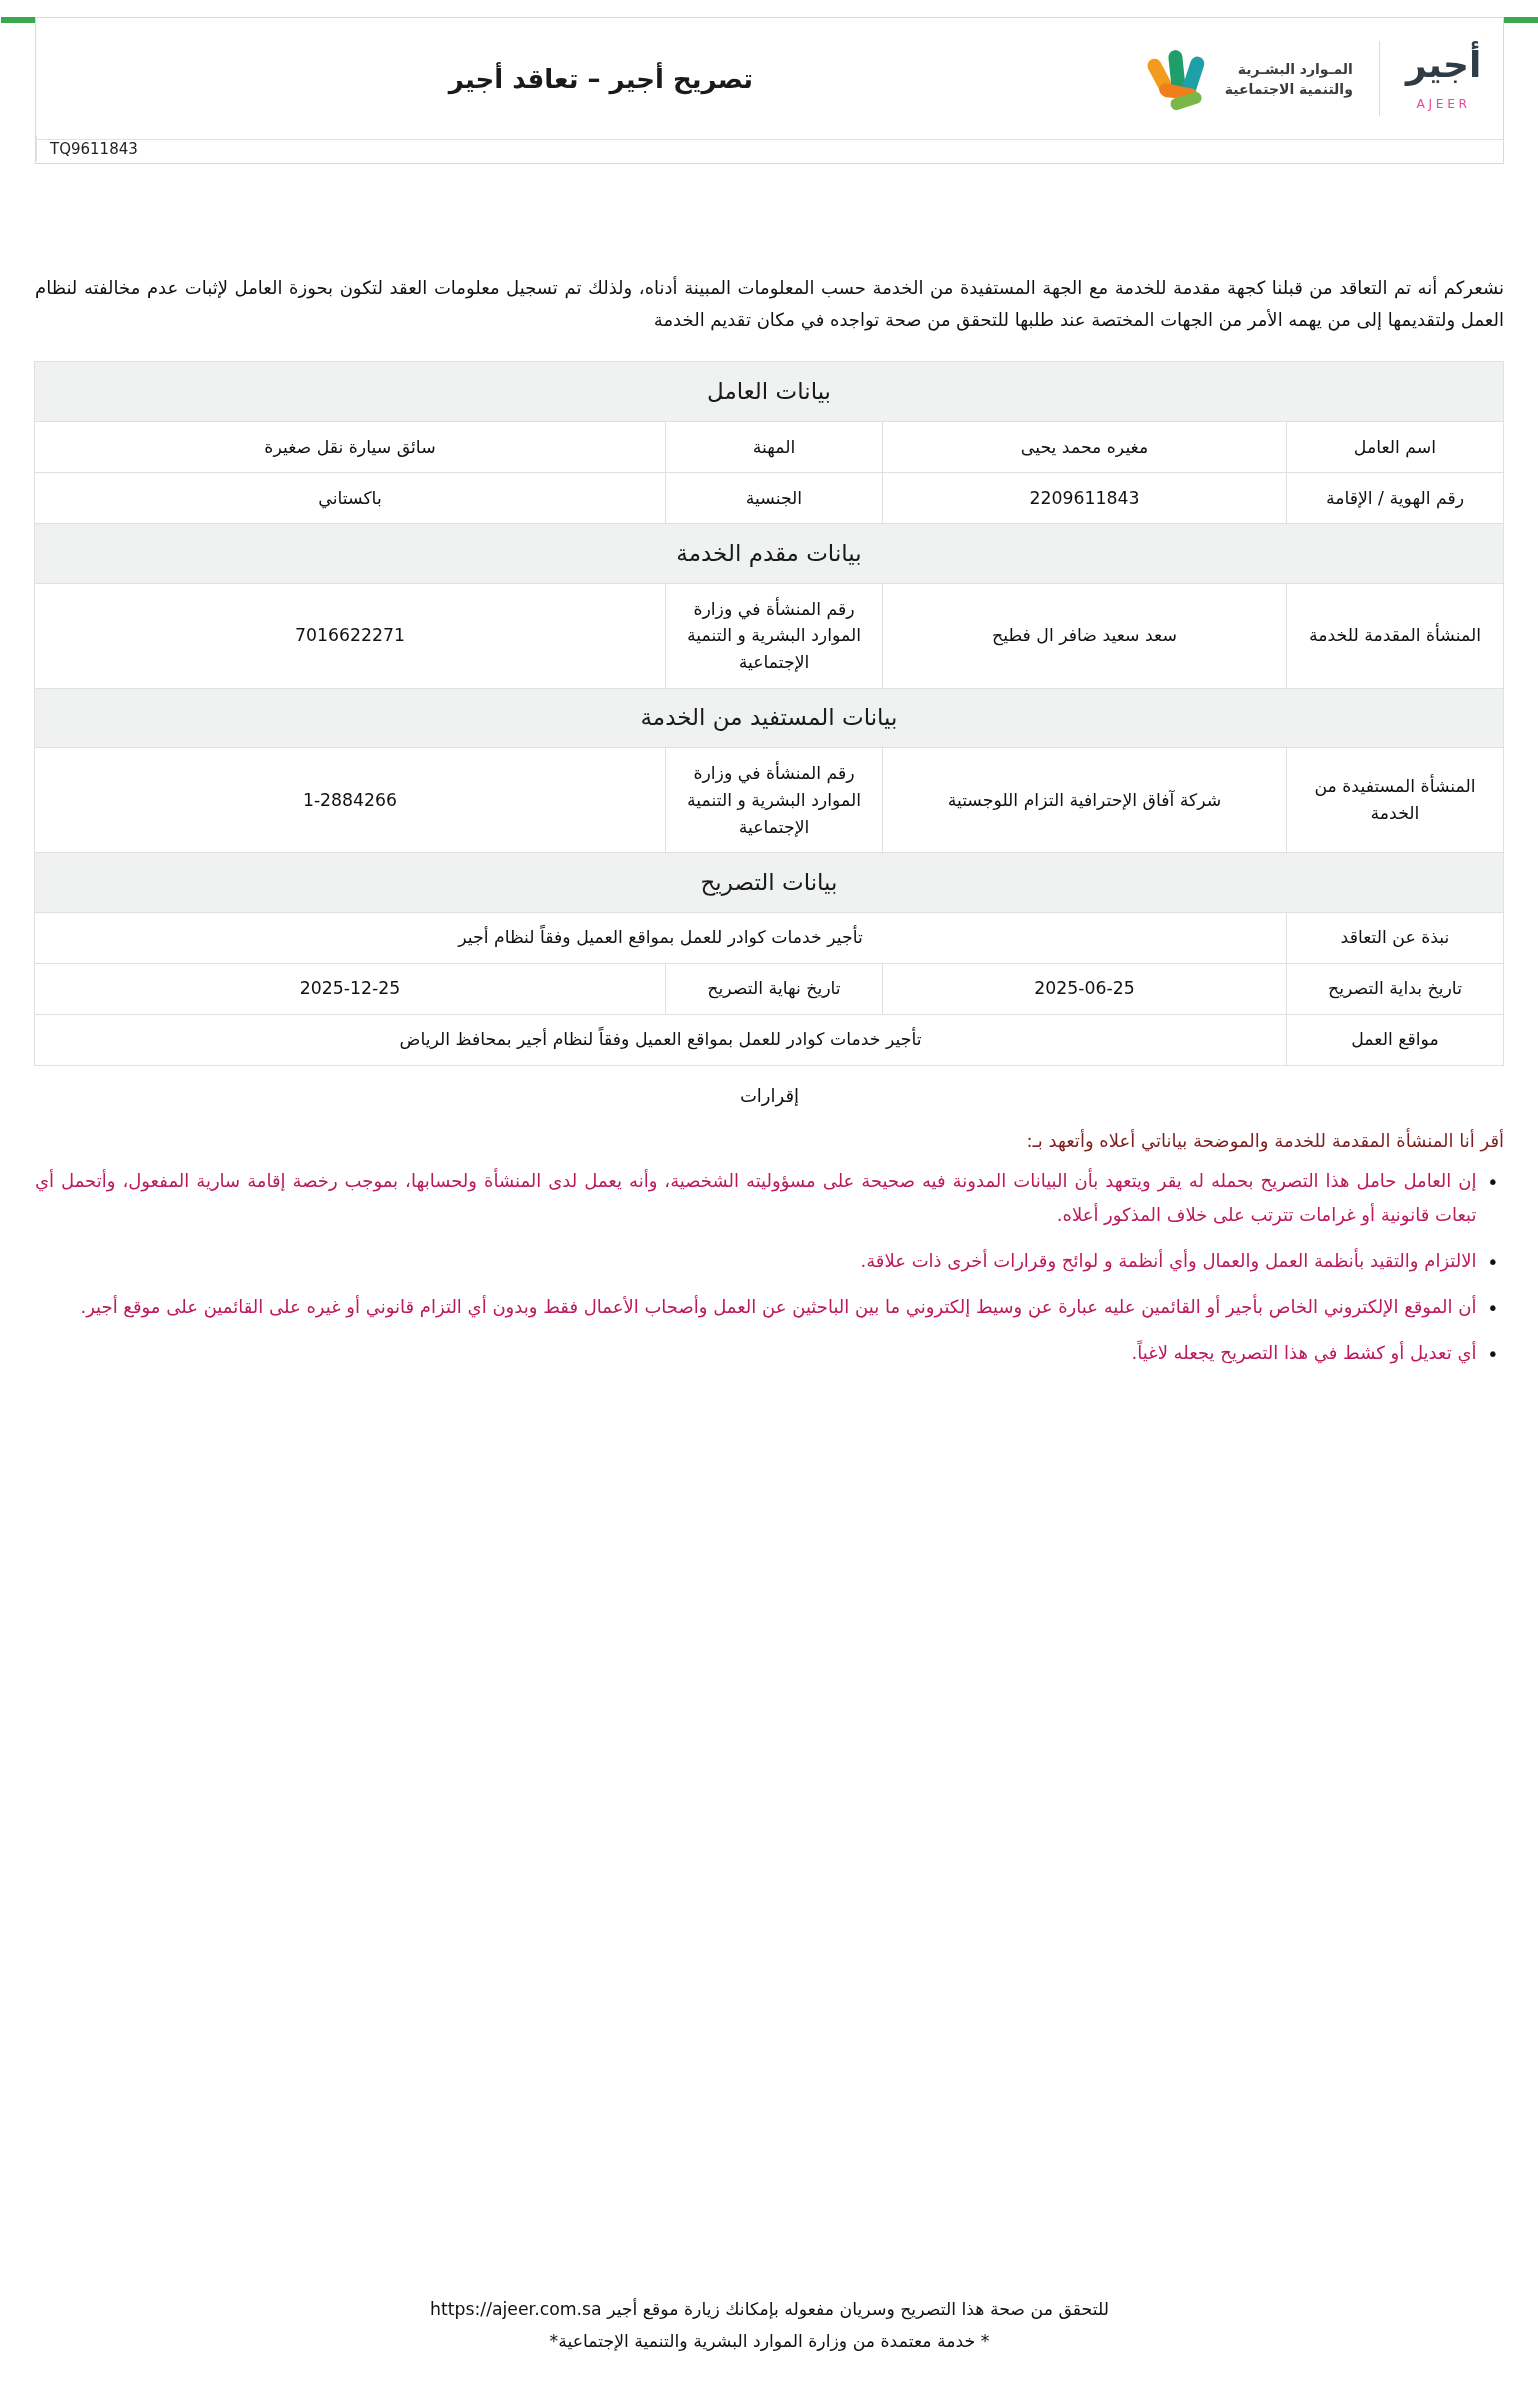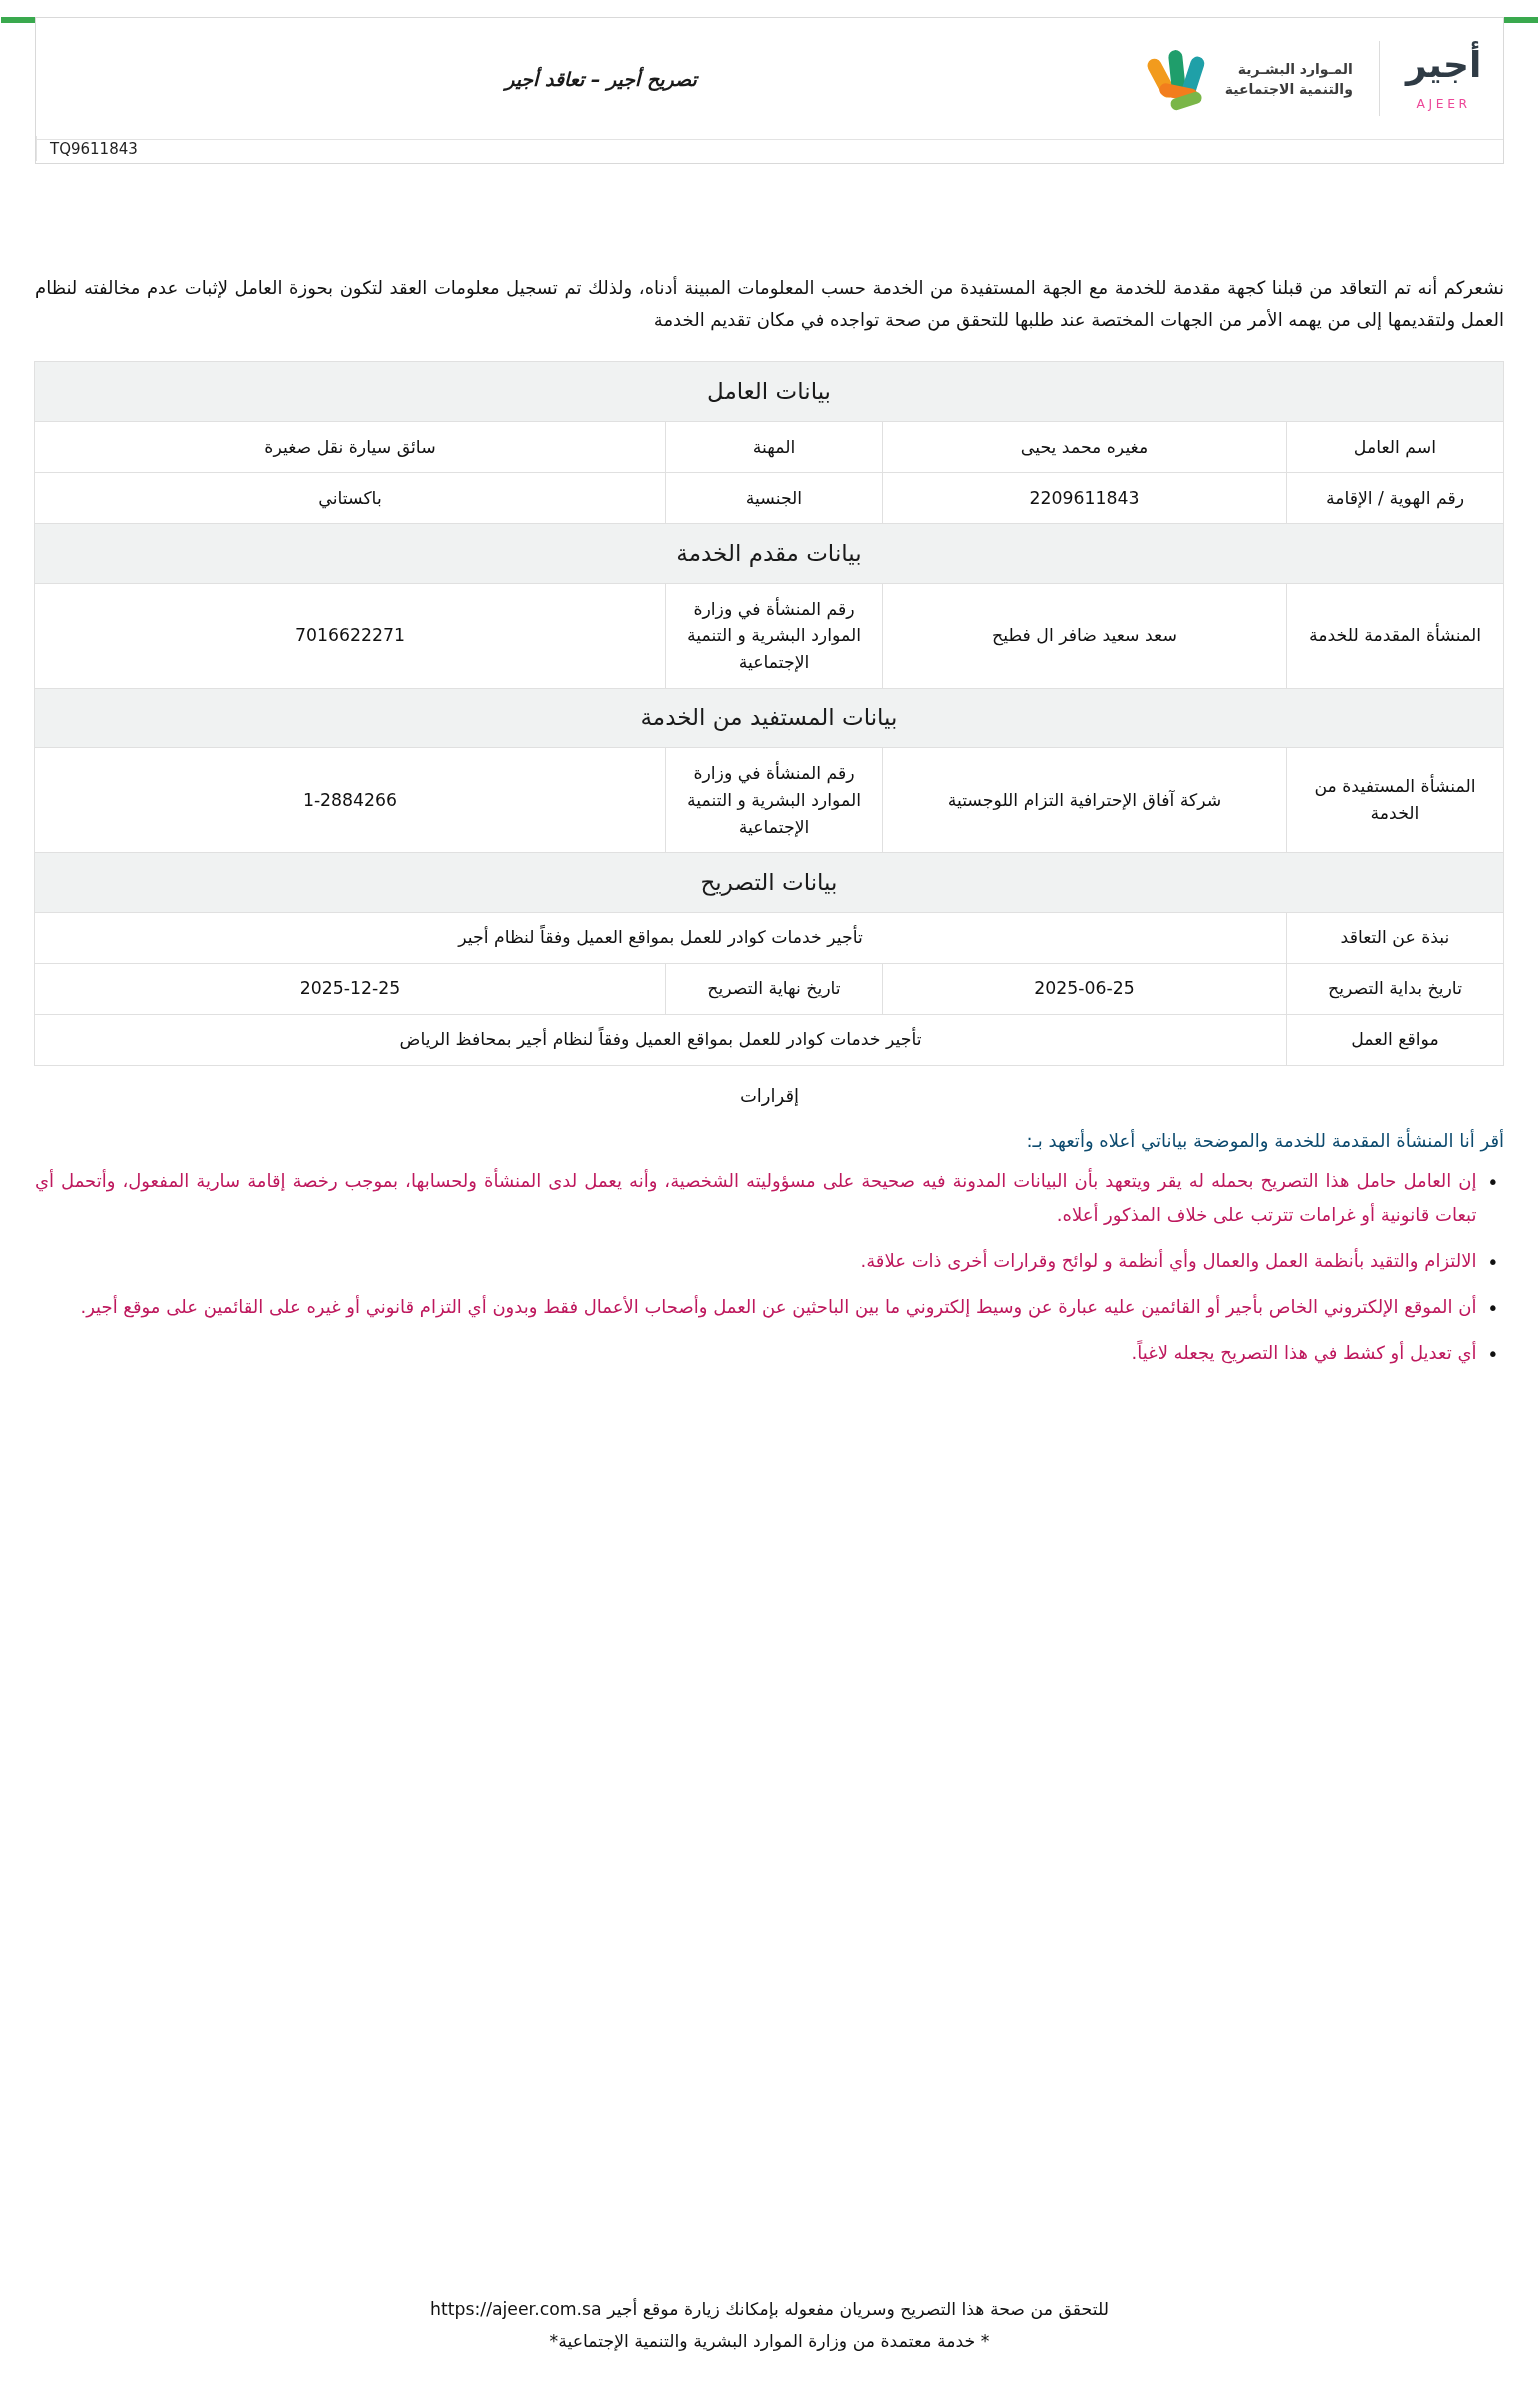--- a/index.html
+++ b/index.html
@@ -101,25 +101,24 @@
   .ajeer-en {
     font-size: 12.3px;
     color: #ec4899;
     letter-spacing: 3.6px;
     margin-top: 15px;
     font-weight: normal;
   }
   .doc-title {
     flex: 1;
     text-align: center;
-    font-size: 19px;
+    font-size: 26px;
     font-weight: bold;
     color: #1a1a1a;
     letter-spacing: 0.7px;
-    font-style: italic;
   }
   .header-refbar {
     border-top: 0.7px solid #e3e3e3;
     height: 18px;
     display: flex;
     align-items: center;
     justify-content: flex-start;
     flex-direction: row-reverse;
   }
   .ref-cell {
@@ -182,21 +181,21 @@
   
   .iqrarat {
     text-align: center;
     font-size: 18px;
     margin: 19px 0 0 0;
     color: #111;
   }
   .decl-intro {
     margin: 24.6px 35px 0 35px;
     font-size: 18px;
-    color: #0c4a6e;
+    color: #7f1d1d;
     text-align: right;
   }
   ul.decl {
     margin: 13px 35px 0 35px;
     padding: 0 24.6px 0 0;
     list-style: none;
     font-size: 18px;
     line-height: 1.9;
     color: #be185d;
   }

